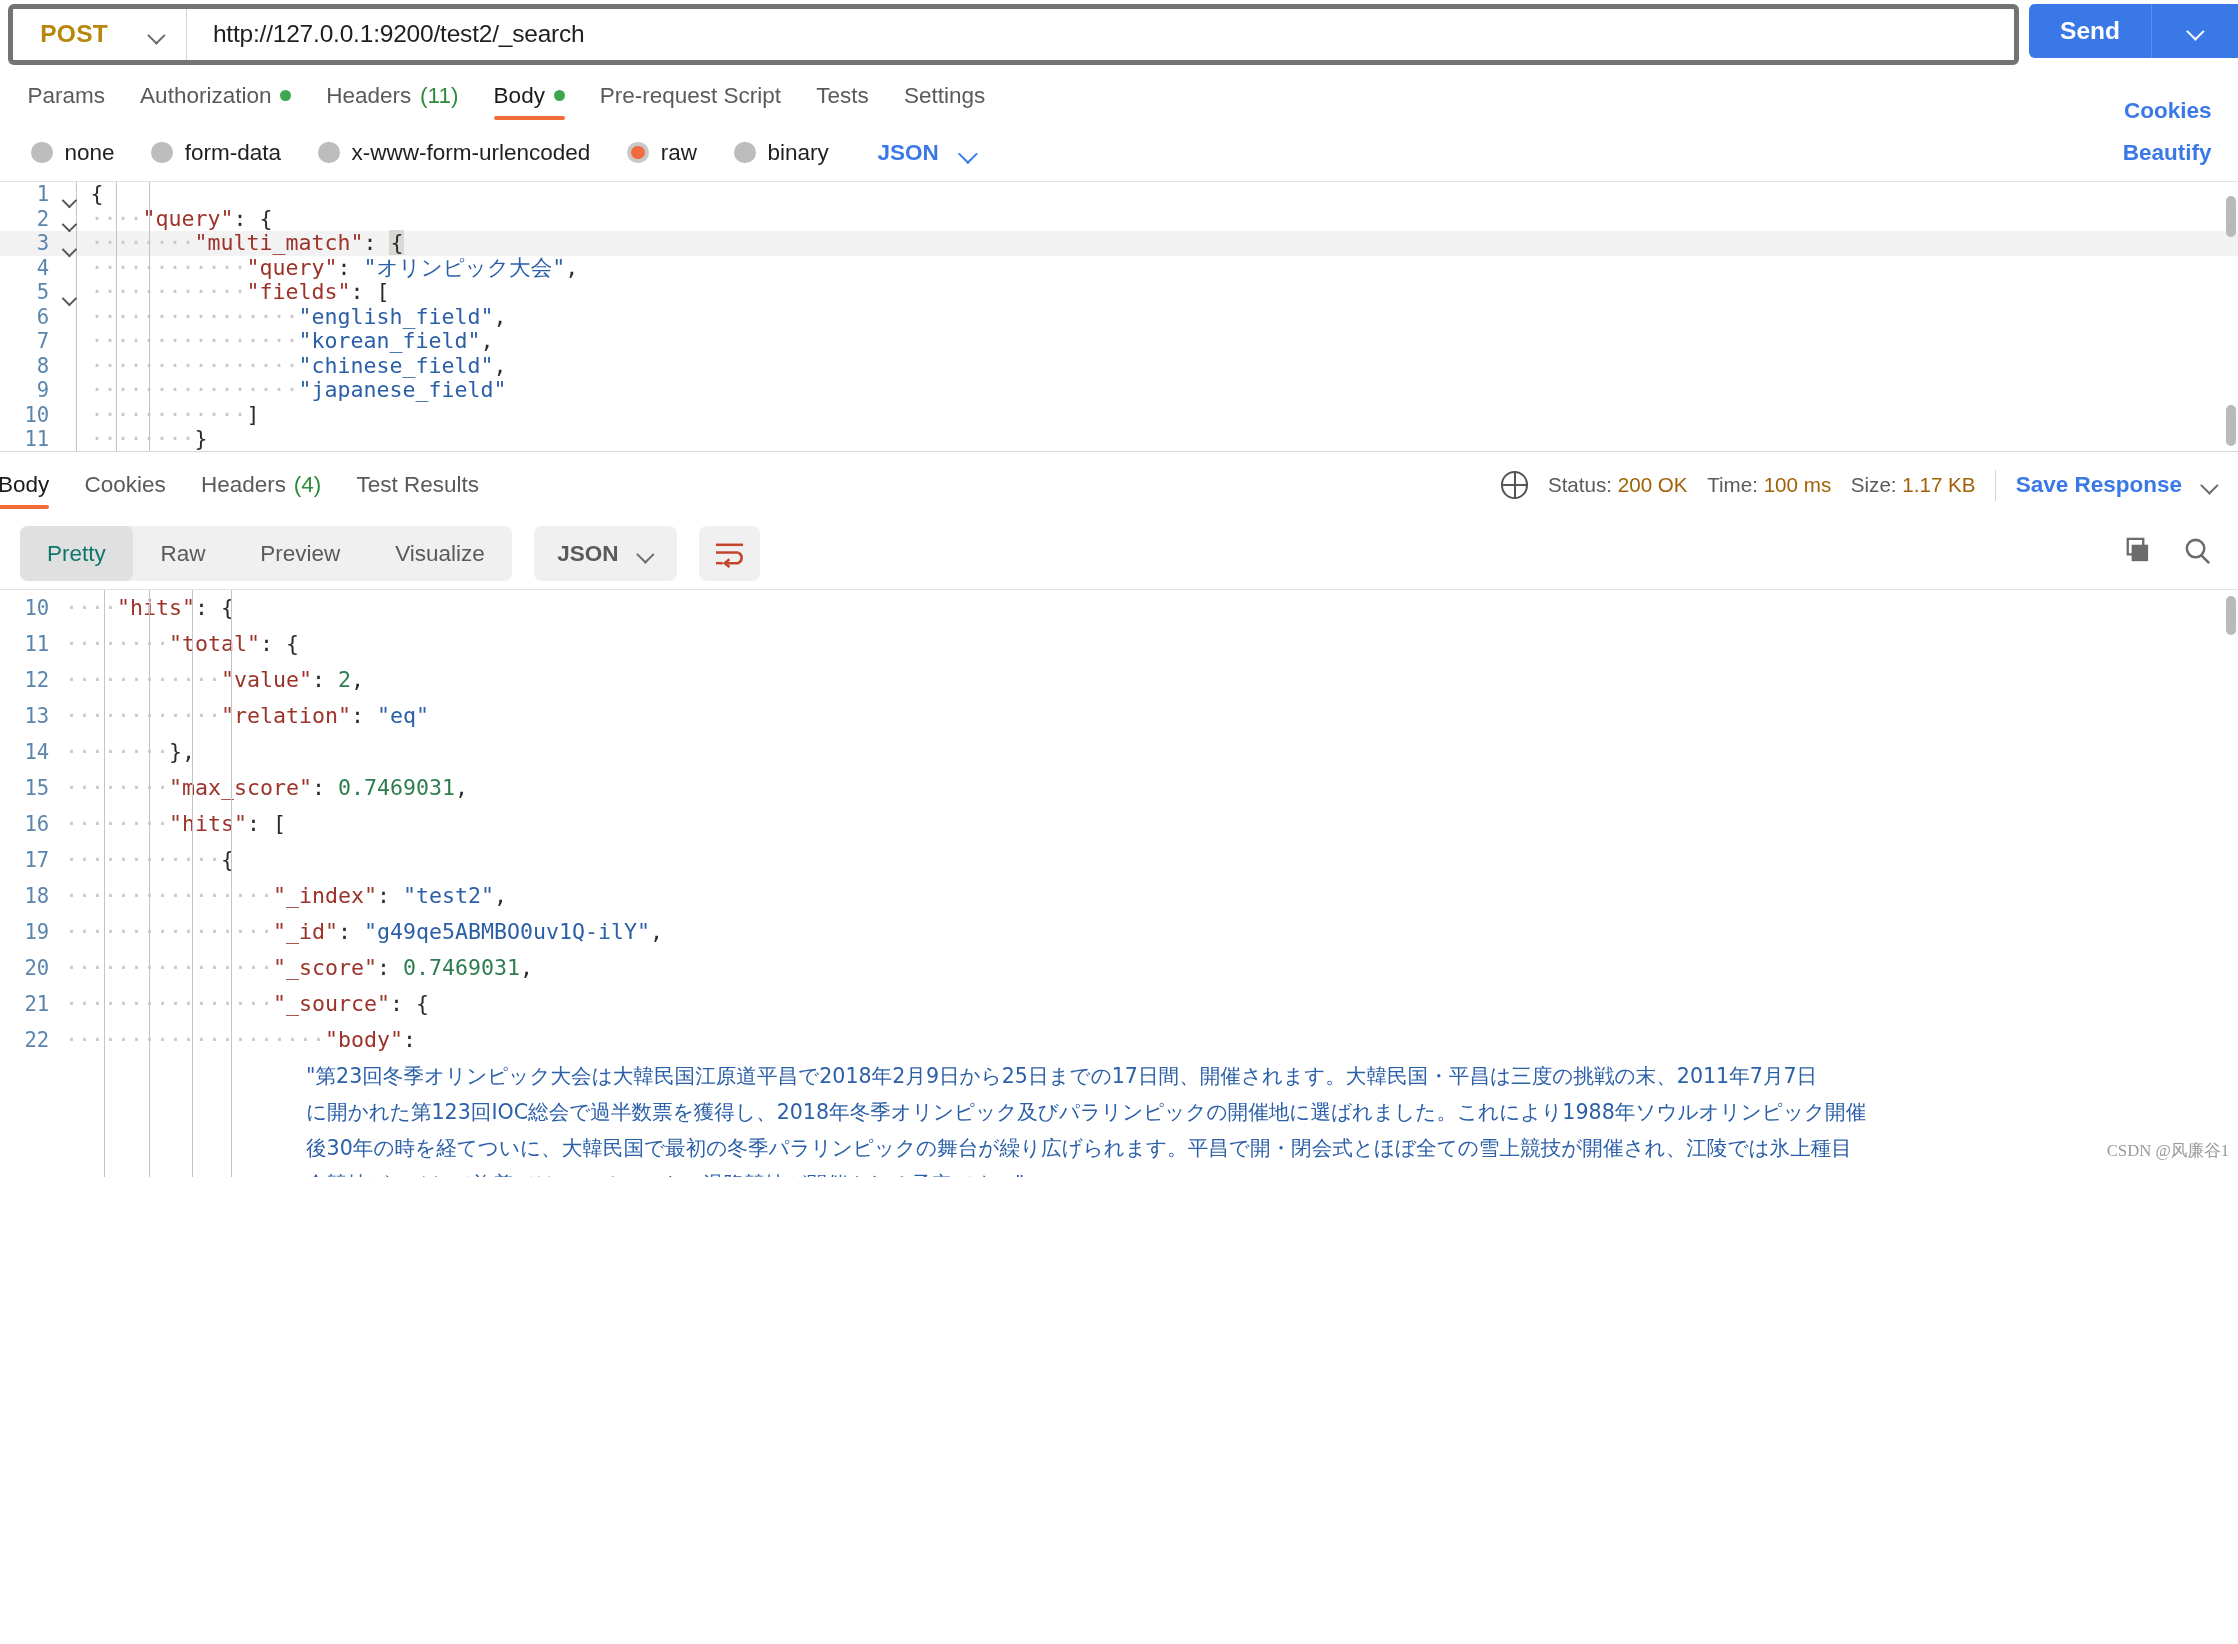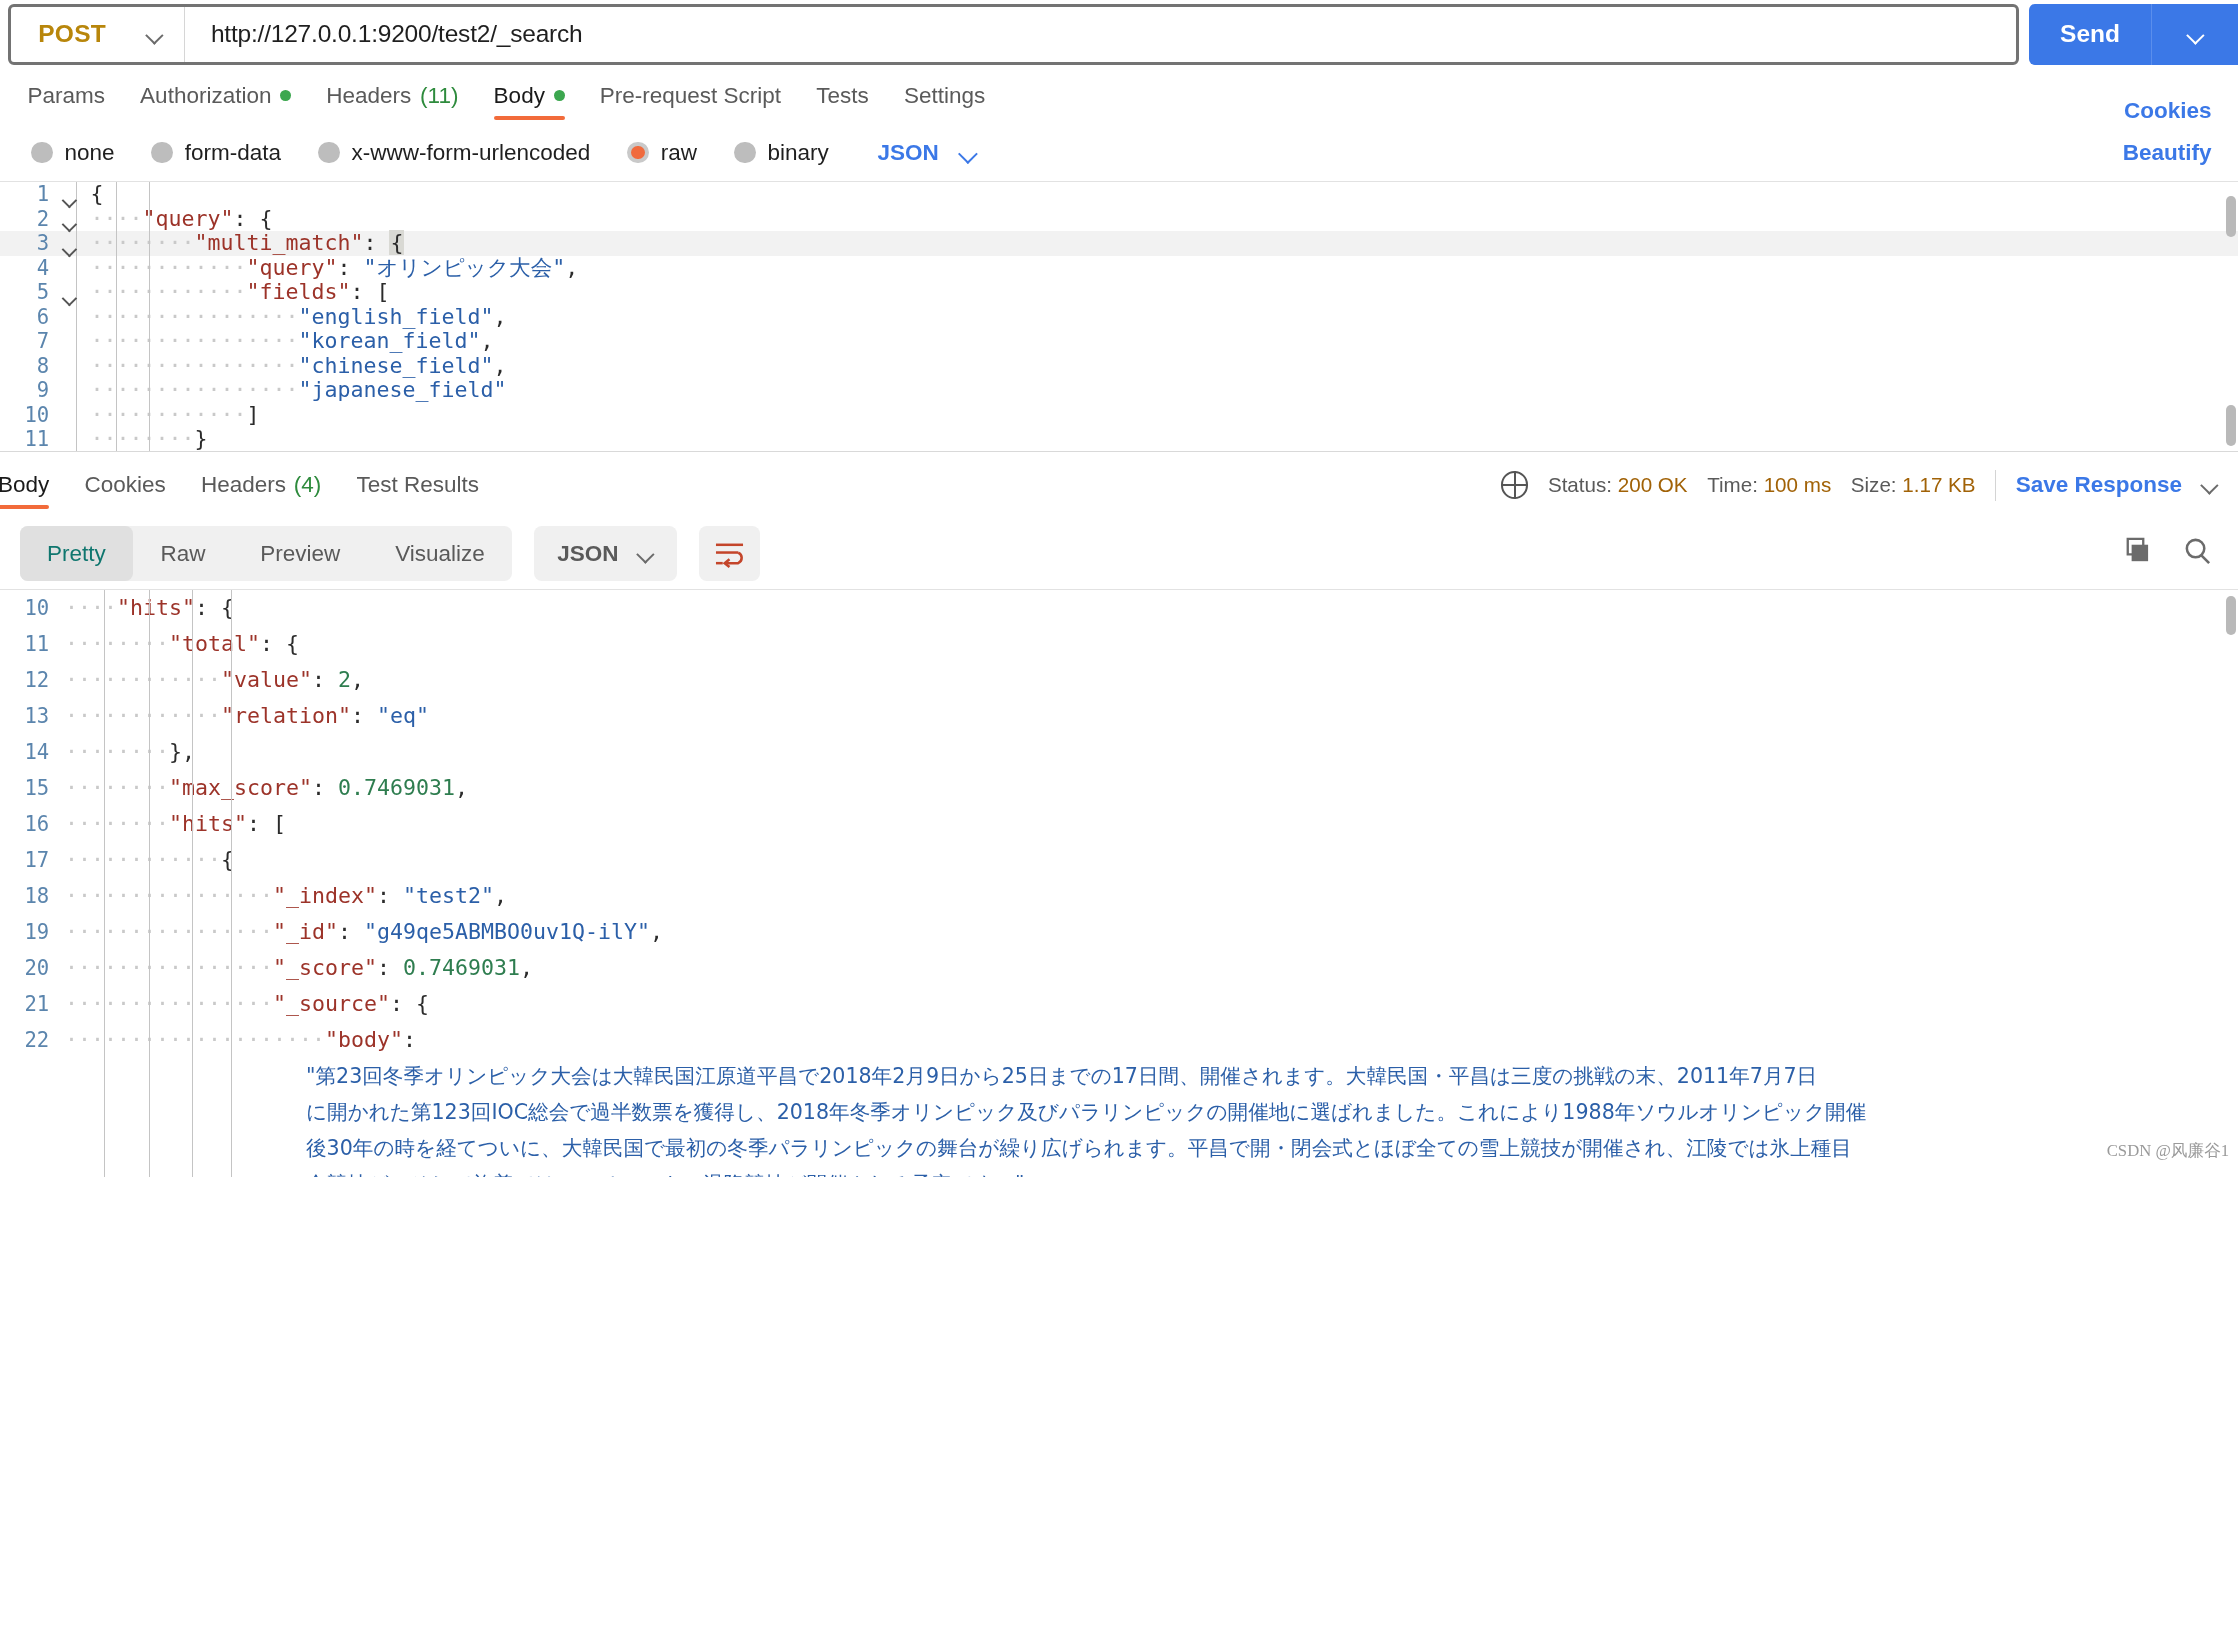--- a/index.html
+++ b/index.html
@@ -8,38 +8,38 @@
     background: #ffffff;
     font-family: "Liberation Sans", sans-serif;
     overflow: hidden;
   }
 
   
   .urlbar-row { display: flex; align-items: flex-start; height: 67px; padding: 3.9px 0 0 0; }
   .url-box {
     flex: 1; display: flex; align-items: center;
     height: 61px; margin-left: 7.8px; margin-right: 9.8px;
-    border: 3px solid #737373; border-radius: 5.9px; background: #fff;
+    border: 5px solid #737373; border-radius: 5.9px; background: #fff;
   }
   .method-sel {
     display: flex; align-items: center; gap: 41px;
     padding: 0 21.6px 0 27.4px; height: 100%;
     border-right: 1px solid #d6d6d6;
   }
   .method-label { color: #b8860b; font-weight: bold; font-size: 24.5px; letter-spacing: 0.3px; }
   .chev { display:inline-block; width: 15.7px; height: 15.7px; position: relative; }
   .chev::before {
     content:""; position:absolute; left:1px; top:2px;
     width: 10.8px; height: 10.8px;
     border-right: 2.3px solid #6b6b6b; border-bottom: 2.3px solid #6b6b6b;
     transform: rotate(45deg);
   }
   .url-text { padding-left: 25.5px; font-size: 24.5px; color: #1f1f1f; letter-spacing: -0.2px; }
 
-  .send-wrap { display:flex; height: 61px; }
+  .send-wrap { display:flex; height: 54px; }
   .send-btn {
     background: #3b78e7; color:#fff; font-size:24.5px; font-weight: bold;
     width: 122px; display:flex; align-items:center; justify-content:center;
     border-top-left-radius:5.9px; border-bottom-left-radius:5.9px;
   }
   .send-caret {
     background:#3b78e7; width: 88px; display:flex; align-items:center; justify-content:center;
     border-left: 1px solid #5a8eec;
   }
   .send-caret .chev::before { border-color: #ffffff; }

